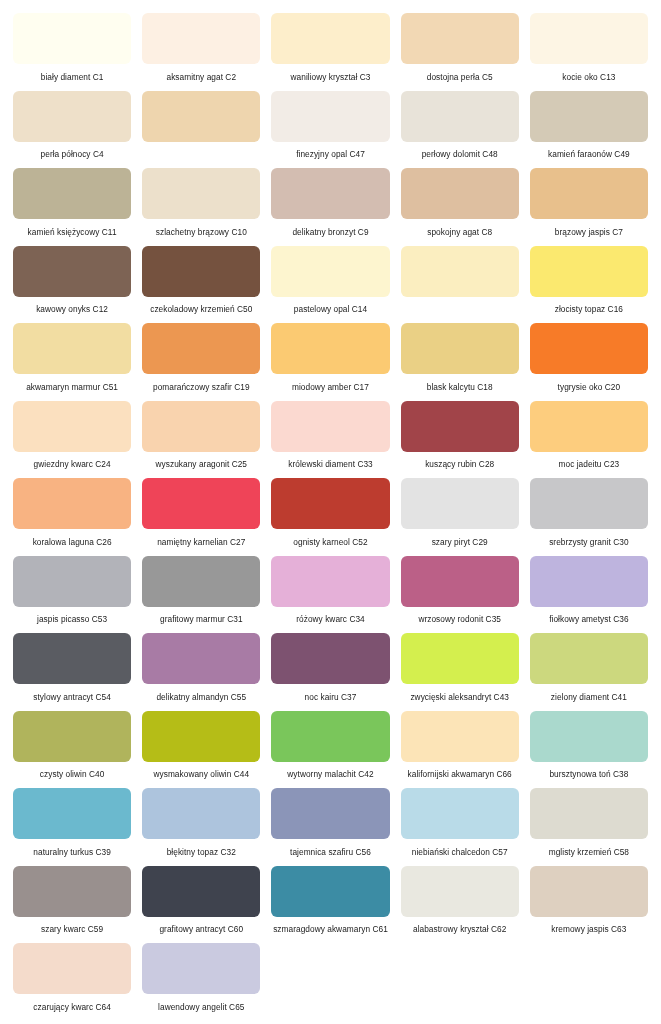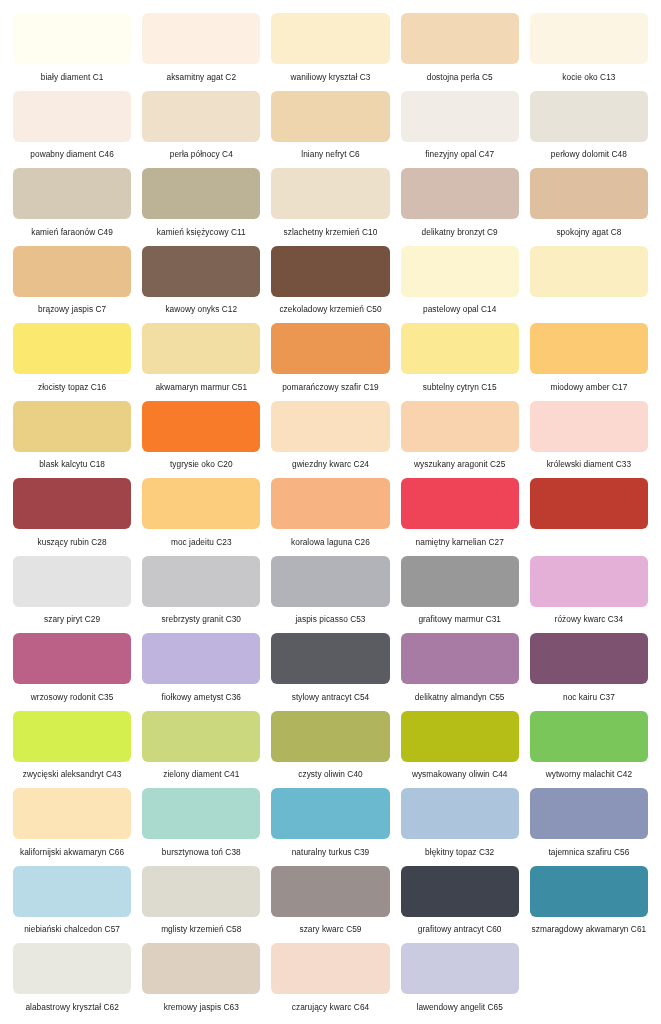--- a/index.html
+++ b/index.html
@@ -71,50 +71,45 @@
       </div>
       <div class="swatch-cell">
         <div class="swatch-chip" style="background: rgb(242, 216, 180);"></div>
         <div class="swatch-label">dostojna perła C5</div>
       </div>
       <div class="swatch-cell">
         <div class="swatch-chip" style="background: rgb(253, 245, 228);"></div>
         <div class="swatch-label">kocie oko C13</div>
       </div>
       <div class="swatch-cell">
-        <div class="swatch-chip" style="background: rgb(248, 236, 227);"></div>
-        <div class="swatch-label">powabny diament C46</div>
-      </div>
-      <div class="swatch-cell">
         <div class="swatch-chip" style="background: rgb(238, 224, 201);"></div>
         <div class="swatch-label">perła północy C4</div>
       </div>
       <div class="swatch-cell">
         <div class="swatch-chip" style="background: rgb(238, 213, 174);"></div>
-        <div class="swatch-label">lniany nefryt C6</div>
       </div>
       <div class="swatch-cell">
         <div class="swatch-chip" style="background: rgb(242, 236, 230);"></div>
         <div class="swatch-label">finezyjny opal C47</div>
       </div>
       <div class="swatch-cell">
         <div class="swatch-chip" style="background: rgb(232, 227, 217);"></div>
         <div class="swatch-label">perłowy dolomit C48</div>
       </div>
       <div class="swatch-cell">
         <div class="swatch-chip" style="background: rgb(212, 202, 182);"></div>
         <div class="swatch-label">kamień faraonów C49</div>
       </div>
       <div class="swatch-cell">
         <div class="swatch-chip" style="background: rgb(188, 179, 150);"></div>
         <div class="swatch-label">kamień księżycowy C11</div>
       </div>
       <div class="swatch-cell">
         <div class="swatch-chip" style="background: rgb(236, 224, 203);"></div>
-        <div class="swatch-label">szlachetny krzemień C10</div>
+        <div class="swatch-label">szlachetny brązowy C10</div>
       </div>
       <div class="swatch-cell">
         <div class="swatch-chip" style="background: rgb(211, 189, 177);"></div>
         <div class="swatch-label">delikatny bronzyt C9</div>
       </div>
       <div class="swatch-cell">
         <div class="swatch-chip" style="background: rgb(222, 191, 160);"></div>
         <div class="swatch-label">spokojny agat C8</div>
       </div>
       <div class="swatch-cell">
@@ -142,24 +137,20 @@
       </div>
       <div class="swatch-cell">
         <div class="swatch-chip" style="background: rgb(242, 221, 162);"></div>
         <div class="swatch-label">akwamaryn marmur C51</div>
       </div>
       <div class="swatch-cell">
         <div class="swatch-chip" style="background: rgb(236, 151, 81);"></div>
         <div class="swatch-label">pomarańczowy szafir C19</div>
       </div>
       <div class="swatch-cell">
-        <div class="swatch-chip" style="background: rgb(251, 233, 148);"></div>
-        <div class="swatch-label">subtelny cytryn C15</div>
-      </div>
-      <div class="swatch-cell">
         <div class="swatch-chip" style="background: rgb(251, 202, 114);"></div>
         <div class="swatch-label">miodowy amber C17</div>
       </div>
       <div class="swatch-cell">
         <div class="swatch-chip" style="background: rgb(234, 208, 133);"></div>
         <div class="swatch-label">blask kalcytu C18</div>
       </div>
       <div class="swatch-cell">
         <div class="swatch-chip" style="background: rgb(247, 123, 40);"></div>
         <div class="swatch-label">tygrysie oko C20</div>
@@ -187,20 +178,21 @@
       <div class="swatch-cell">
         <div class="swatch-chip" style="background: rgb(248, 179, 130);"></div>
         <div class="swatch-label">koralowa laguna C26</div>
       </div>
       <div class="swatch-cell">
         <div class="swatch-chip" style="background: rgb(239, 68, 88);"></div>
         <div class="swatch-label">namiętny karnelian C27</div>
       </div>
       <div class="swatch-cell">
         <div class="swatch-chip" style="background: rgb(189, 60, 47);"></div>
+        <div class="swatch-label">ognisty karneol C52</div>
       </div>
       <div class="swatch-cell">
         <div class="swatch-chip" style="background: rgb(227, 227, 227);"></div>
         <div class="swatch-label">szary piryt C29</div>
       </div>
       <div class="swatch-cell">
         <div class="swatch-chip" style="background: rgb(199, 199, 201);"></div>
         <div class="swatch-label">srebrzysty granit C30</div>
       </div>
       <div class="swatch-cell">

